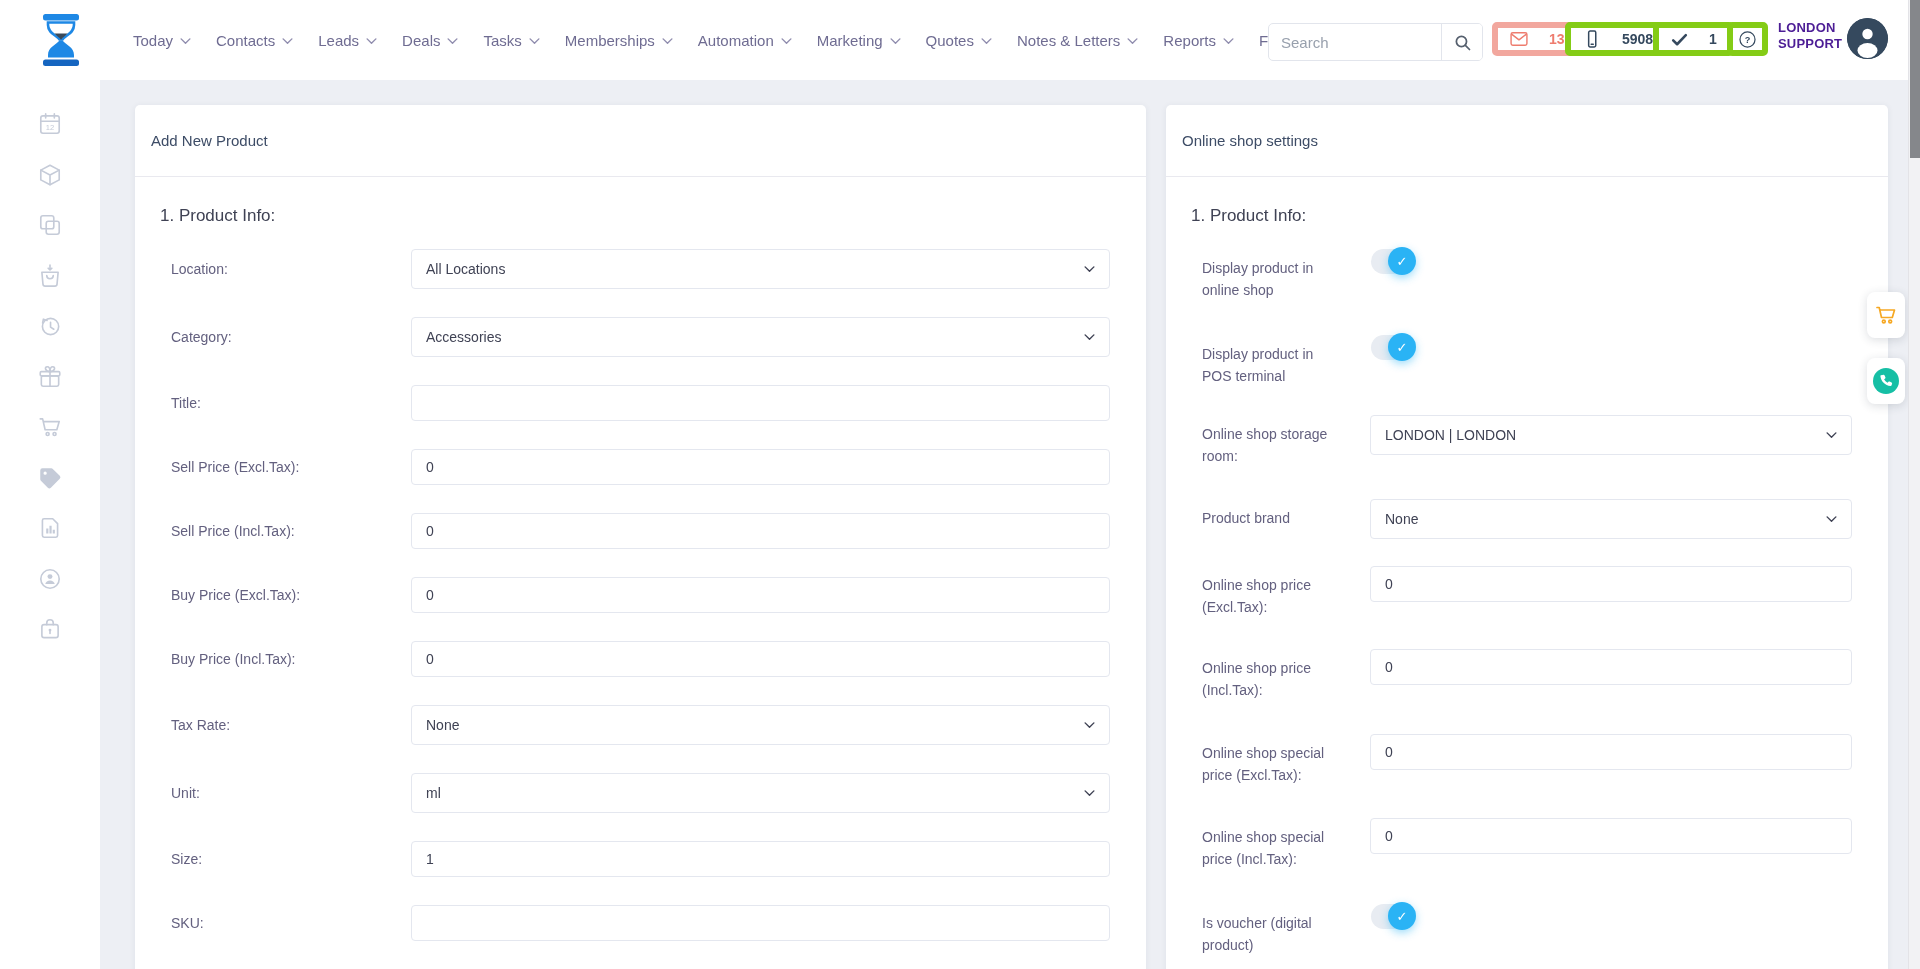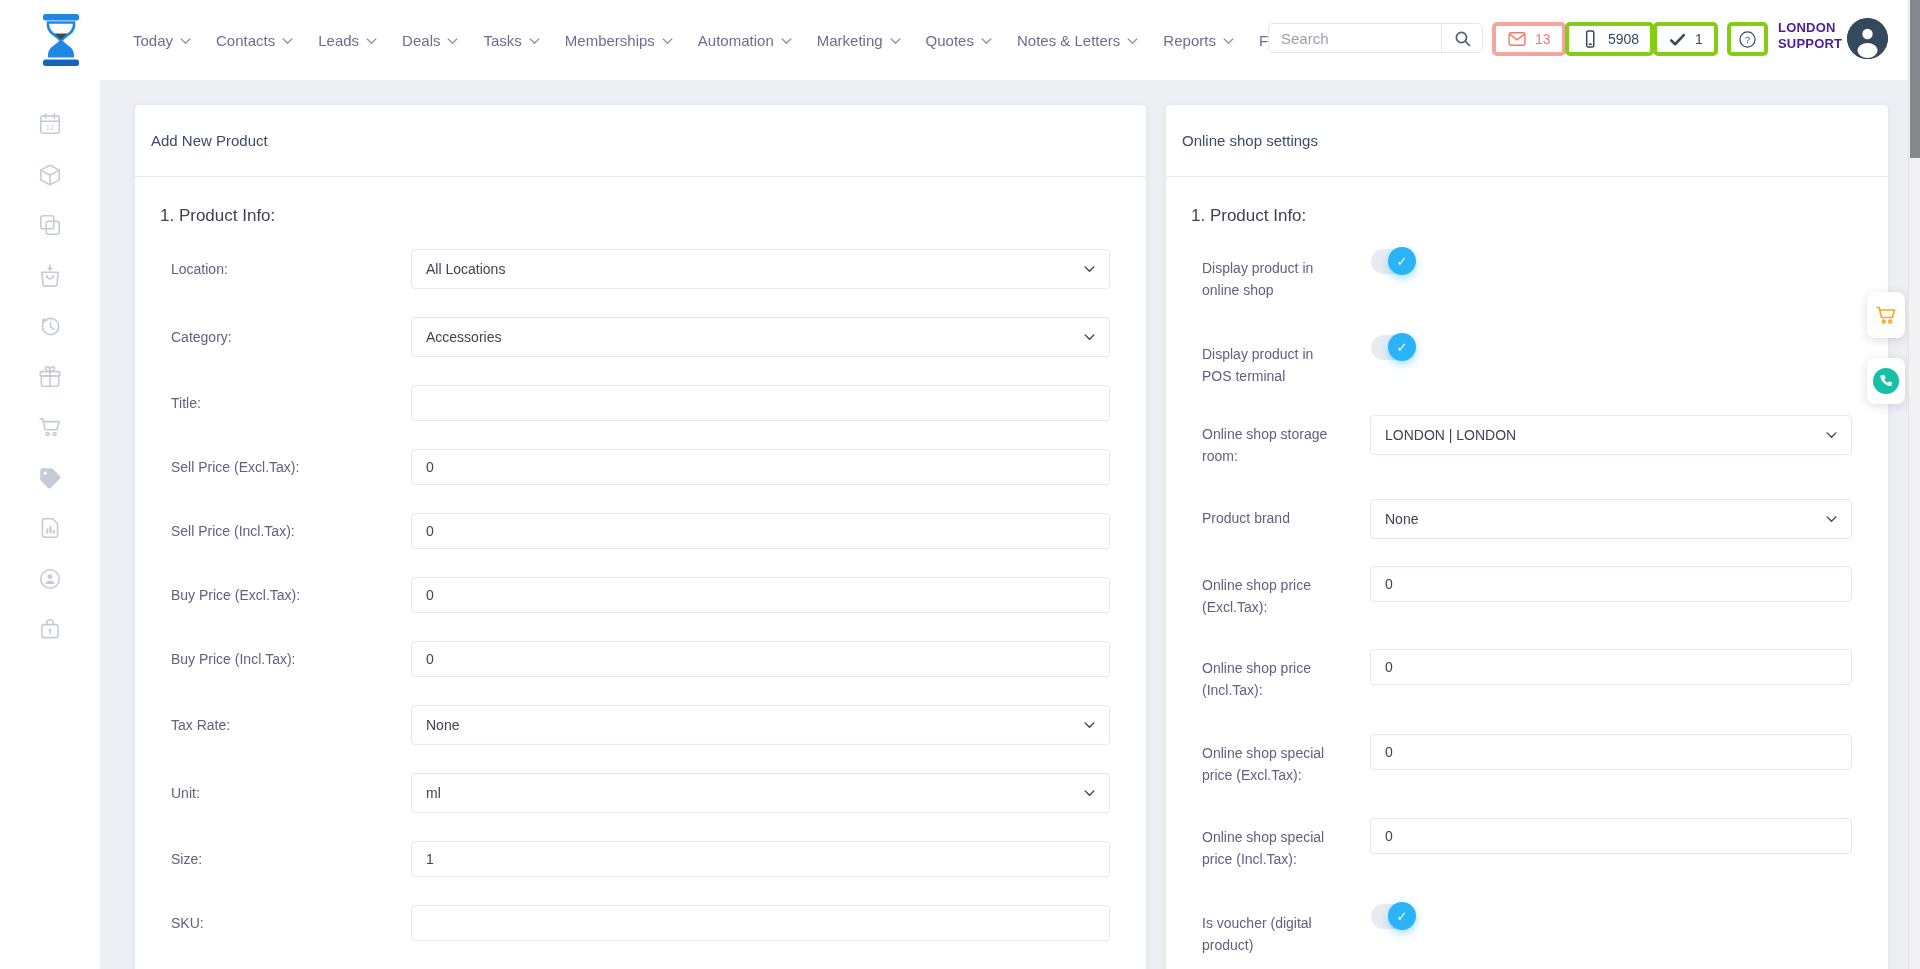--- a/index.html
+++ b/index.html
@@ -7,25 +7,25 @@
     width:1920px;height:969px;overflow:hidden;position:relative;
     background:#edeff4;font-family:"Liberation Sans",sans-serif;
     -webkit-font-smoothing:antialiased;
   }
   
   .topbar{position:absolute;top:0;left:0;width:1920px;height:80px;background:#fff;z-index:5;}
   .logo{position:absolute;left:33px;top:12px;width:56px;height:56px;cursor:pointer;}
   .main-nav{position:absolute;left:133px;top:0;height:80px;display:flex;align-items:center;gap:25px;}
   .nav-item{display:flex;align-items:center;gap:7px;color:#6f6c92;font-size:15px;cursor:pointer;white-space:nowrap;}
   .nav-item .chev{display:flex;color:#908dae;margin-top:2px;}
-  .search-box{position:absolute;left:1268px;top:23px;width:215px;height:30px;border:1px solid #e2e5ec;border-radius:5px;display:flex;background:#fff;box-sizing:border-box;overflow:hidden;}
+  .search-box{position:absolute;left:1268px;top:23px;width:215px;height:38px;border:1px solid #e2e5ec;border-radius:5px;display:flex;background:#fff;box-sizing:border-box;overflow:hidden;}
   .search-box input{flex:1;min-width:0;border:none;outline:none;padding:0 12px;font-size:15px;color:#3f4254;font-family:inherit;background:transparent;}
   .search-box input::placeholder{color:#98a0ad;}
   .search-btn{width:40px;border-left:1px solid #e2e5ec;display:flex;align-items:center;justify-content:center;color:#56606e;cursor:pointer;background:#fff;}
-  .badge{position:absolute;top:22px;height:34px;border:4px solid #84cc16;border-radius:5px;display:flex;align-items:center;gap:8px;padding:0 11px;color:#35495e;font-size:14px;font-weight:400;box-sizing:border-box;background:#fff;cursor:pointer;}
+  .badge{position:absolute;top:22px;height:34px;border:6px solid #84cc16;border-radius:5px;display:flex;align-items:center;gap:20px;padding:0 11px;color:#35495e;font-size:14px;font-weight:700;box-sizing:border-box;background:#fff;cursor:pointer;}
   .badge-mail{left:1492px;border-color:#f2a79e;color:#ee7c6e;}
   .badge-phone{left:1565px;}
   .badge-check{left:1653px;}
   .badge-help{left:1727px;width:41px;justify-content:center;padding:0;}
   .user-name{position:absolute;left:1778px;top:20px;font-size:13px;font-weight:700;color:#4c1d95;line-height:16px;letter-spacing:.2px;}
   .avatar{position:absolute;left:1847px;top:18px;width:41px;height:41px;border-radius:50%;overflow:hidden;background:#35495e;cursor:pointer;}
   
   .sidebar{position:absolute;left:0;top:80px;width:100px;height:889px;background:#fff;display:flex;flex-direction:column;align-items:center;padding-top:19px;box-sizing:border-box;z-index:4;}
   .side-item{height:50.5px;display:flex;align-items:center;justify-content:center;width:100%;color:#c5cbd8;cursor:pointer;}
   

